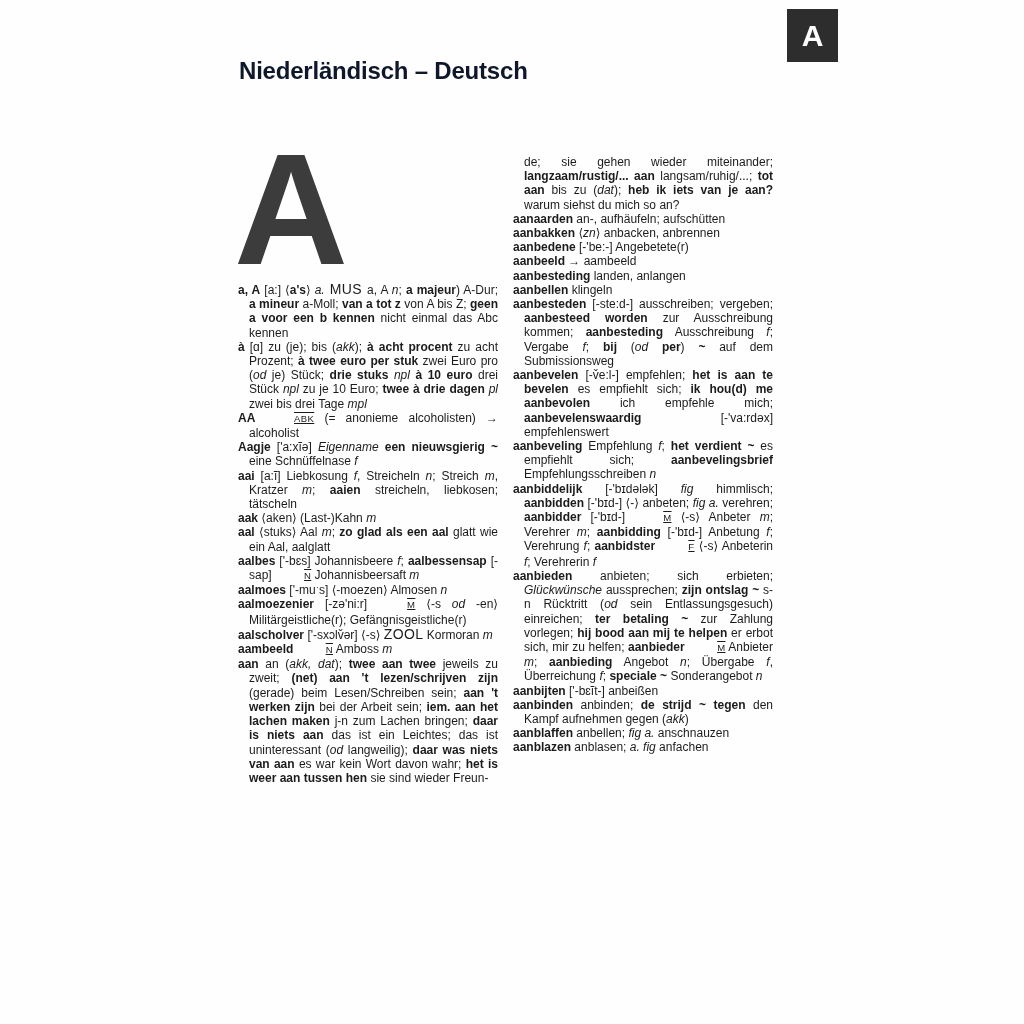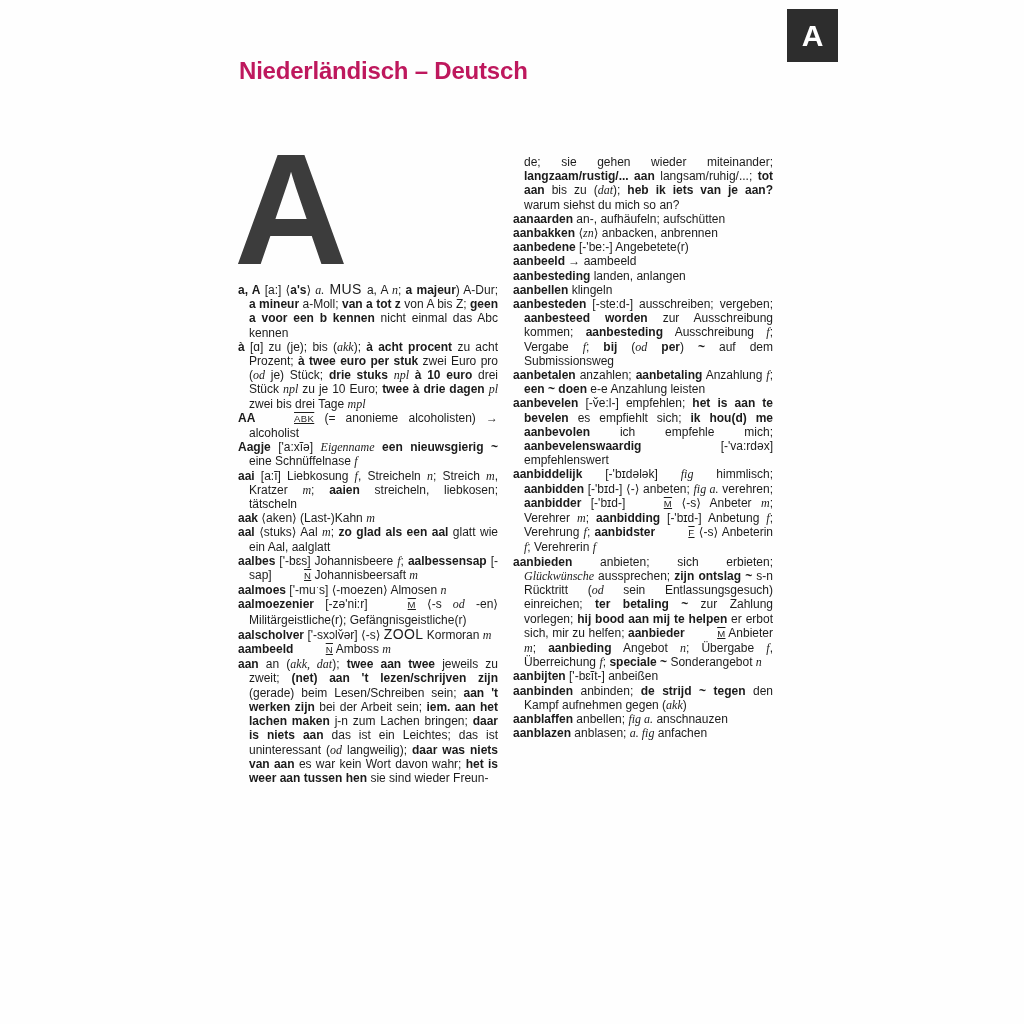--- a/index.html
+++ b/index.html
@@ -7,34 +7,34 @@
     position:relative;width:1024px;height:1024px;background:#fefefe;overflow:hidden;
     font-family:"Liberation Sans","DejaVu Sans",sans-serif;color:#1b1b1b;
   }
   .tab{
     position:absolute;left:787px;top:9px;width:51px;height:53px;
     background:#2d2d2d;display:flex;align-items:center;justify-content:center;
   }
   .tab span{color:#ffffff;font-weight:bold;font-size:30px;line-height:1;}
   .title{
     position:absolute;left:239px;top:57px;margin:0;
-    font-size:24px;font-weight:bold;letter-spacing:-0.2px;color:#be185d;
+    font-size:24px;font-weight:bold;letter-spacing:-0.2px;color:#0f172a;
   }
   .columns{position:absolute;left:238px;top:150px;display:flex;gap:15px;}
   .col{width:260px;font-size:12px;line-height:14.2px;text-align:justify;}
   .col-right{padding-top:5px;}
   .dropcap{
     height:120px;margin:0 0 12px -4px;
     font-size:158px;line-height:118px;font-weight:bold;color:#3c3c3c;
   }
   .entry{margin:0;padding-left:11px;text-indent:-11px;}
   .entry.cont{text-indent:0;}
   .run-r{}
   .run-b{font-weight:bold;}
-  .run-i{font-style:italic;font-family:Liberation Serif, serif;}
+  .run-i{font-style:italic;}
   .run-sc{font-size:14px;letter-spacing:0.4px;}
   .run-ov{
     font-size:9.5px;letter-spacing:0.4px;
     text-decoration:underline overline;text-decoration-thickness:0.8px;margin-left:29px;
   }
 </style>
 </head>
 <body>
 
 <div class="page" style="color: rgb(27, 27, 27); background: rgb(254, 254, 254);">
@@ -61,22 +61,22 @@
       </div>
     <div class="col col-right">
         <p class="entry cont"><span class="run-r">de; sie gehen wieder miteinander; </span><span class="run-b">langzaam/rustig/... aan</span><span class="run-r"> langsam/ruhig/...; </span><span class="run-b">tot aan</span><span class="run-r"> bis zu (</span><span class="run-i">dat</span><span class="run-r">); </span><span class="run-b">heb ik iets van je aan?</span><span class="run-r"> warum siehst du mich so an?</span></p>
         <p class="entry"><span class="run-b">aanaarden</span><span class="run-r"> an-, aufhäufeln; aufschütten</span></p>
         <p class="entry"><span class="run-b">aanbakken</span><span class="run-r"> ⟨</span><span class="run-i">zn</span><span class="run-r">⟩ anbacken, anbrennen</span></p>
         <p class="entry"><span class="run-b">aanbedene</span><span class="run-r"> [-'be:-] Angebetete(r)</span></p>
         <p class="entry"><span class="run-b">aanbeeld</span><span class="run-r"> → aambeeld</span></p>
         <p class="entry"><span class="run-b">aanbesteding</span><span class="run-r"> landen, anlangen</span></p>
         <p class="entry"><span class="run-b">aanbellen</span><span class="run-r"> klingeln</span></p>
         <p class="entry"><span class="run-b">aanbesteden</span><span class="run-r"> [-ste:d-] ausschreiben; vergeben; </span><span class="run-b">aanbesteed worden</span><span class="run-r"> zur Ausschreibung kommen; </span><span class="run-b">aanbesteding</span><span class="run-r"> Ausschreibung </span><span class="run-i">f</span><span class="run-r">; Vergabe </span><span class="run-i">f</span><span class="run-r">; </span><span class="run-b">bij</span><span class="run-r"> (</span><span class="run-i">od</span><span class="run-r"> </span><span class="run-b">per</span><span class="run-r">) </span><span class="run-b">~</span><span class="run-r"> auf dem Submissionsweg</span></p>
-        <p class="entry"><span class="run-b">aanbetalen</span><span class="run-r"> anzahlen; </span><span class="run-b">aanbetaling</span><span class="run-r"> Anzahlung </span><span class="run-i">f</span><span class="run-r">; </span><span class="run-b">een ~ doen</span><span class="run-r"> e-e Anzahlung leisten</span></p>
         <p class="entry"><span class="run-b">aanbevelen</span><span class="run-r"> [-v̌e:l-] empfehlen; </span><span class="run-b">het is aan te bevelen</span><span class="run-r"> es empfiehlt sich; </span><span class="run-b">ik hou(d) me aanbevolen</span><span class="run-r"> ich empfehle mich; </span><span class="run-b">aanbevelenswaardig</span><span class="run-r"> [-'va:rdəx] empfehlenswert</span></p>
+        <p class="entry"><span class="run-b">aanbeveling</span><span class="run-r"> Empfehlung </span><span class="run-i">f</span><span class="run-r">; </span><span class="run-b">het verdient ~</span><span class="run-r"> es empfiehlt sich; </span><span class="run-b">aanbevelingsbrief</span><span class="run-r"> Empfehlungsschreiben </span><span class="run-i">n</span></p>
         <p class="entry"><span class="run-b">aanbiddelijk</span><span class="run-r"> [-'bɪdələk] </span><span class="run-i">fig</span><span class="run-r"> himmlisch; </span><span class="run-b">aanbidden</span><span class="run-r"> [-'bɪd-] ⟨-⟩ anbeten; </span><span class="run-i">fig a.</span><span class="run-r"> verehren; </span><span class="run-b">aanbidder</span><span class="run-r"> [-'bɪd-] </span><span class="run-ov">M</span><span class="run-r"> ⟨-s⟩ Anbeter </span><span class="run-i">m</span><span class="run-r">; Verehrer </span><span class="run-i">m</span><span class="run-r">; </span><span class="run-b">aanbidding</span><span class="run-r"> [-'bɪd-] Anbetung </span><span class="run-i">f</span><span class="run-r">; Verehrung </span><span class="run-i">f</span><span class="run-r">; </span><span class="run-b">aanbidster </span><span class="run-ov">F</span><span class="run-r"> ⟨-s⟩ Anbeterin </span><span class="run-i">f</span><span class="run-r">; Verehrerin </span><span class="run-i">f</span></p>
         <p class="entry"><span class="run-b">aanbieden</span><span class="run-r"> anbieten; sich erbieten; </span><span class="run-i">Glückwünsche</span><span class="run-r"> aussprechen; </span><span class="run-b">zijn ontslag ~</span><span class="run-r"> s-n Rücktritt (</span><span class="run-i">od</span><span class="run-r"> sein Entlassungsgesuch) einreichen; </span><span class="run-b">ter betaling ~</span><span class="run-r"> zur Zahlung vorlegen; </span><span class="run-b">hij bood aan mij te helpen</span><span class="run-r"> er erbot sich, mir zu helfen; </span><span class="run-b">aanbieder </span><span class="run-ov">M</span><span class="run-r"> Anbieter </span><span class="run-i">m</span><span class="run-r">; </span><span class="run-b">aanbieding</span><span class="run-r"> Angebot </span><span class="run-i">n</span><span class="run-r">; Übergabe </span><span class="run-i">f</span><span class="run-r">, Überreichung </span><span class="run-i">f</span><span class="run-r">; </span><span class="run-b">speciale ~</span><span class="run-r"> Sonderangebot </span><span class="run-i">n</span></p>
         <p class="entry"><span class="run-b">aanbijten</span><span class="run-r"> ['-bɛĩt-] anbeißen</span></p>
         <p class="entry"><span class="run-b">aanbinden</span><span class="run-r"> anbinden; </span><span class="run-b">de strijd ~ tegen</span><span class="run-r"> den Kampf aufnehmen gegen (</span><span class="run-i">akk</span><span class="run-r">)</span></p>
         <p class="entry"><span class="run-b">aanblaffen</span><span class="run-r"> anbellen; </span><span class="run-i">fig a.</span><span class="run-r"> anschnauzen</span></p>
         <p class="entry"><span class="run-b">aanblazen</span><span class="run-r"> anblasen; </span><span class="run-i">a. fig</span><span class="run-r"> anfachen</span></p>
       </div>
   </div>
 </div>
 

